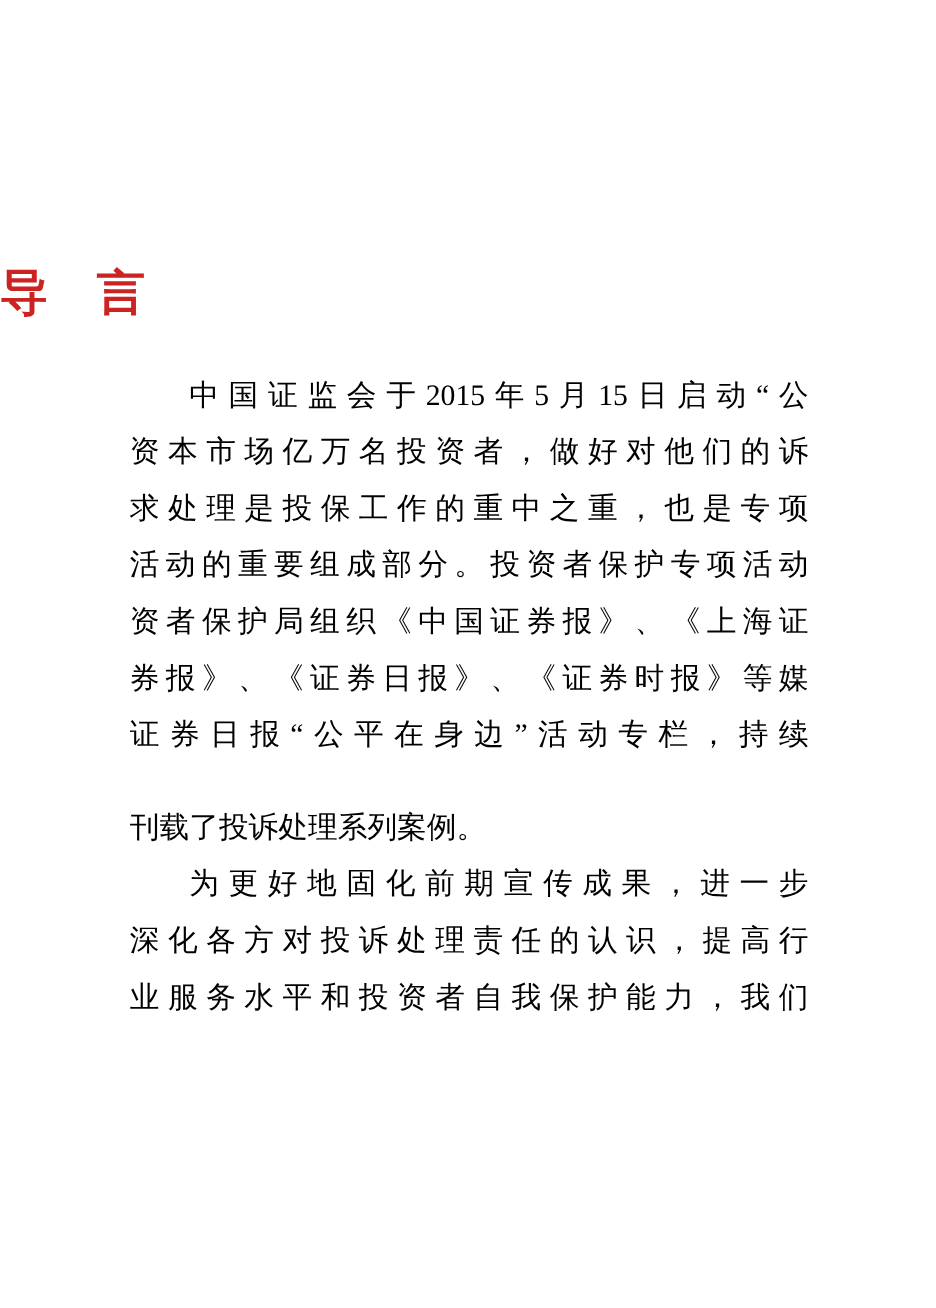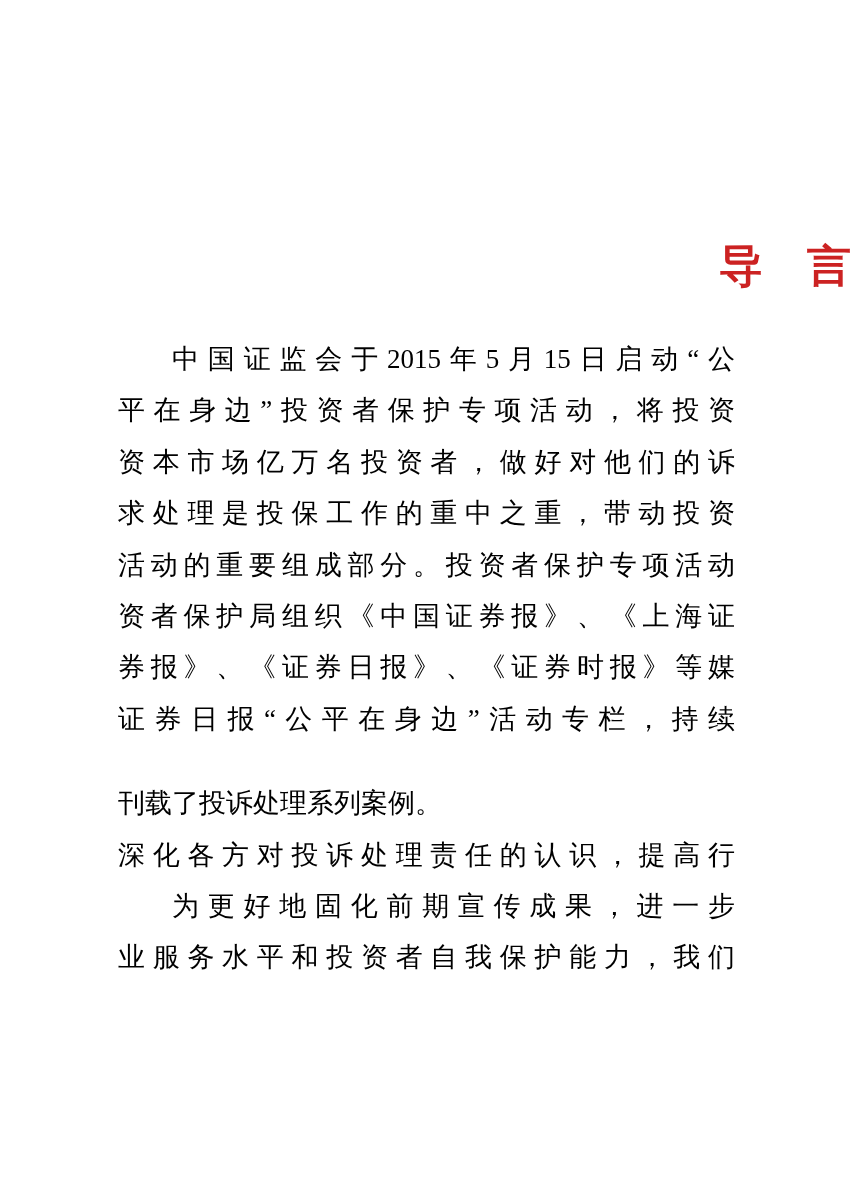--- a/index.html
+++ b/index.html
@@ -12,21 +12,21 @@
     width: 851px;
     height: 1189px;
     background: #ffffff;
     overflow: hidden;
     font-family: "Liberation Serif", "DejaVu Serif", serif;
     box-sizing: border-box;
   }
   .doc-title {
     margin: 0;
     padding-top: 238px;
-    text-align: right;
+    text-align: left;
     font-size: 44px;
     font-weight: bold;
     line-height: 58px;
     letter-spacing: 0;
     color: #cc2222; 
   }
   .doc-body {
     margin-top: 38px;
     padding-left: 118px;
     padding-right: 116px;
@@ -51,25 +51,24 @@
   }
 </style>
 </head>
 <body>
 
 <div class="page">
   <h1 class="doc-title" style="color: rgb(204, 34, 34);">导　言</h1>
 
   <div class="doc-body">
     <div class="text-line indent">中国证监会于2015年5月15日启动“公</div>
-    <div class="text-line">平在身边”投资者保护专项活动，将投资</div>
     <div class="text-line">资本市场亿万名投资者，做好对他们的诉</div>
-    <div class="text-line">求处理是投保工作的重中之重，带动投资</div>
+    <div class="text-line">求处理是投保工作的重中之重，也是专项</div>
     <div class="text-line">活动的重要组成部分。投资者保护专项活动</div>
     <div class="text-line">资者保护局组织《中国证券报》、《上海证</div>
     <div class="text-line">券报》、《证券日报》、《证券时报》等媒</div>
     <div class="text-line">证券日报“公平在身边”活动专栏，持续</div>
     <div class="text-line para-end">刊载了投诉处理系列案例。</div>
+    <div class="text-line indent">为更好地固化前期宣传成果，进一步</div>
     <div class="text-line">深化各方对投诉处理责任的认识，提高行</div>
-    <div class="text-line indent">为更好地固化前期宣传成果，进一步</div>
     <div class="text-line">业服务水平和投资者自我保护能力，我们</div>
   </div>
 </div>
 
 </body></html>

